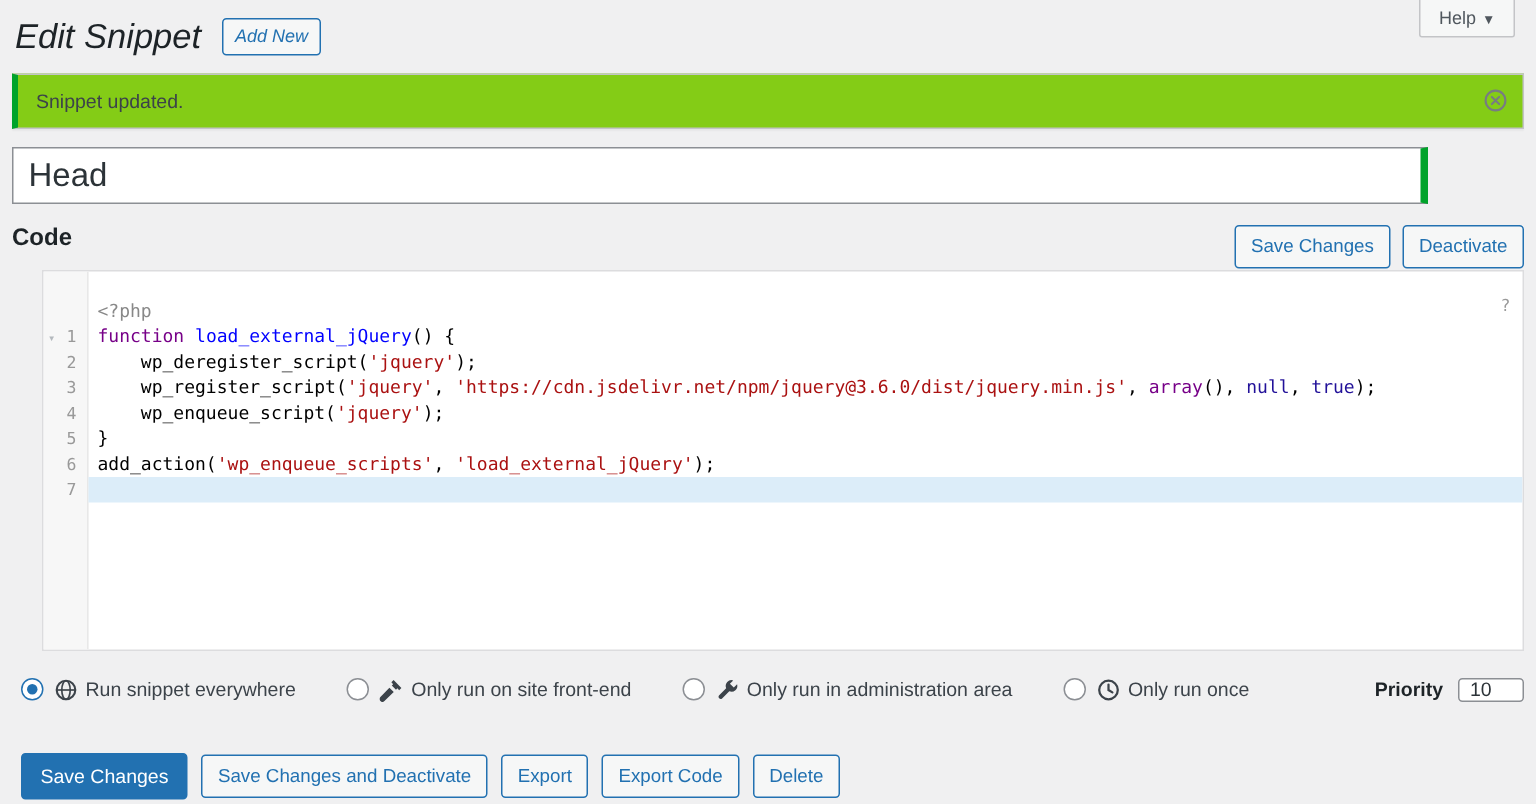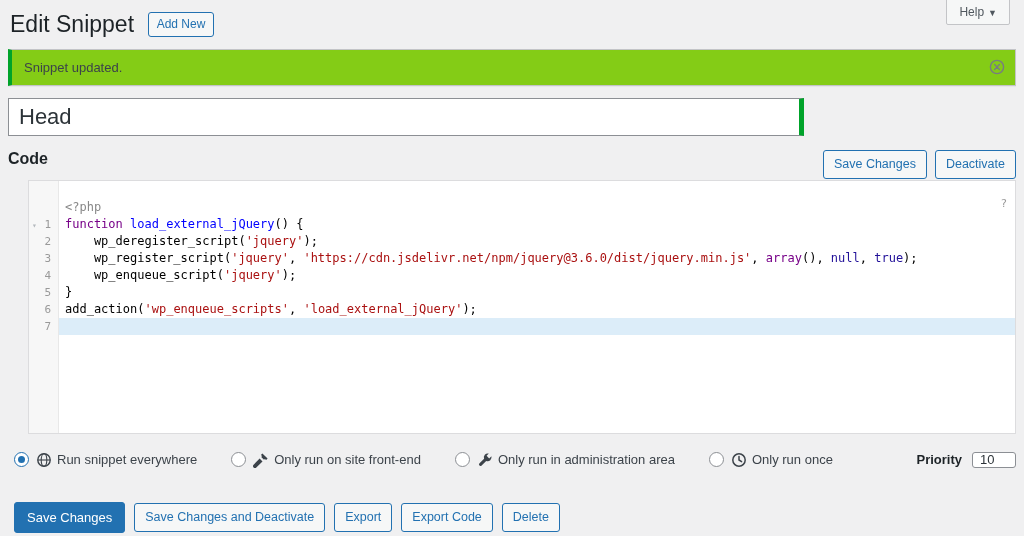--- a/index.html
+++ b/index.html
@@ -20,21 +20,21 @@
     background: #f6f7f7;
     border: 1px solid #c3c4c7;
     padding: 12px 12px 5px 12px;
     font-size: 12px; color: #50575e;
     border-radius: 0 0 2px 2px;
     cursor: pointer;
   }
   .help-tab .caret { font-size: 9px; color: #50575e; margin-left: 4px; }
 
   
-  .heading-row { padding: 10px 22px 0 10px; }
+  .heading-row { padding: 10px 22px 0 10px; font-style: italic; }
   .page-title { display: inline; font-size: 23px; font-weight: 400; color: #1d2327; line-height: 1.3; }
   .btn-small {
     display: inline-block; margin-left: 10px; position: relative; top: -4px;
     padding: 3px 8px; font-size: 12px; line-height: 1.4;
     background: #f6f7f7; border: 1px solid #2271b1; color: #2271b1;
     border-radius: 3px; cursor: pointer; text-decoration: none;
   }
 
   
   .notice {
@@ -49,21 +49,21 @@
   }
   .notice-dismiss {
     position: absolute; right: 10px; top: 50%; transform: translateY(-50%);
     width: 16px; height: 16px; cursor: pointer; line-height: 0;
   }
 
   
   .title-input {
     display: block;
     margin: 12px 8px 0 8px;
-    width: 796px; height: 38px;
+    width: 944px; height: 38px;
     background: #fff;
     border: 1px solid #8c8f94;
     border-right: 5px solid #00a32a;
     padding: 3px 10px;
     font-family: "Liberation Sans", sans-serif;
     font-size: 22px; color: #2c3338;
     outline: none;
   }
 
   

